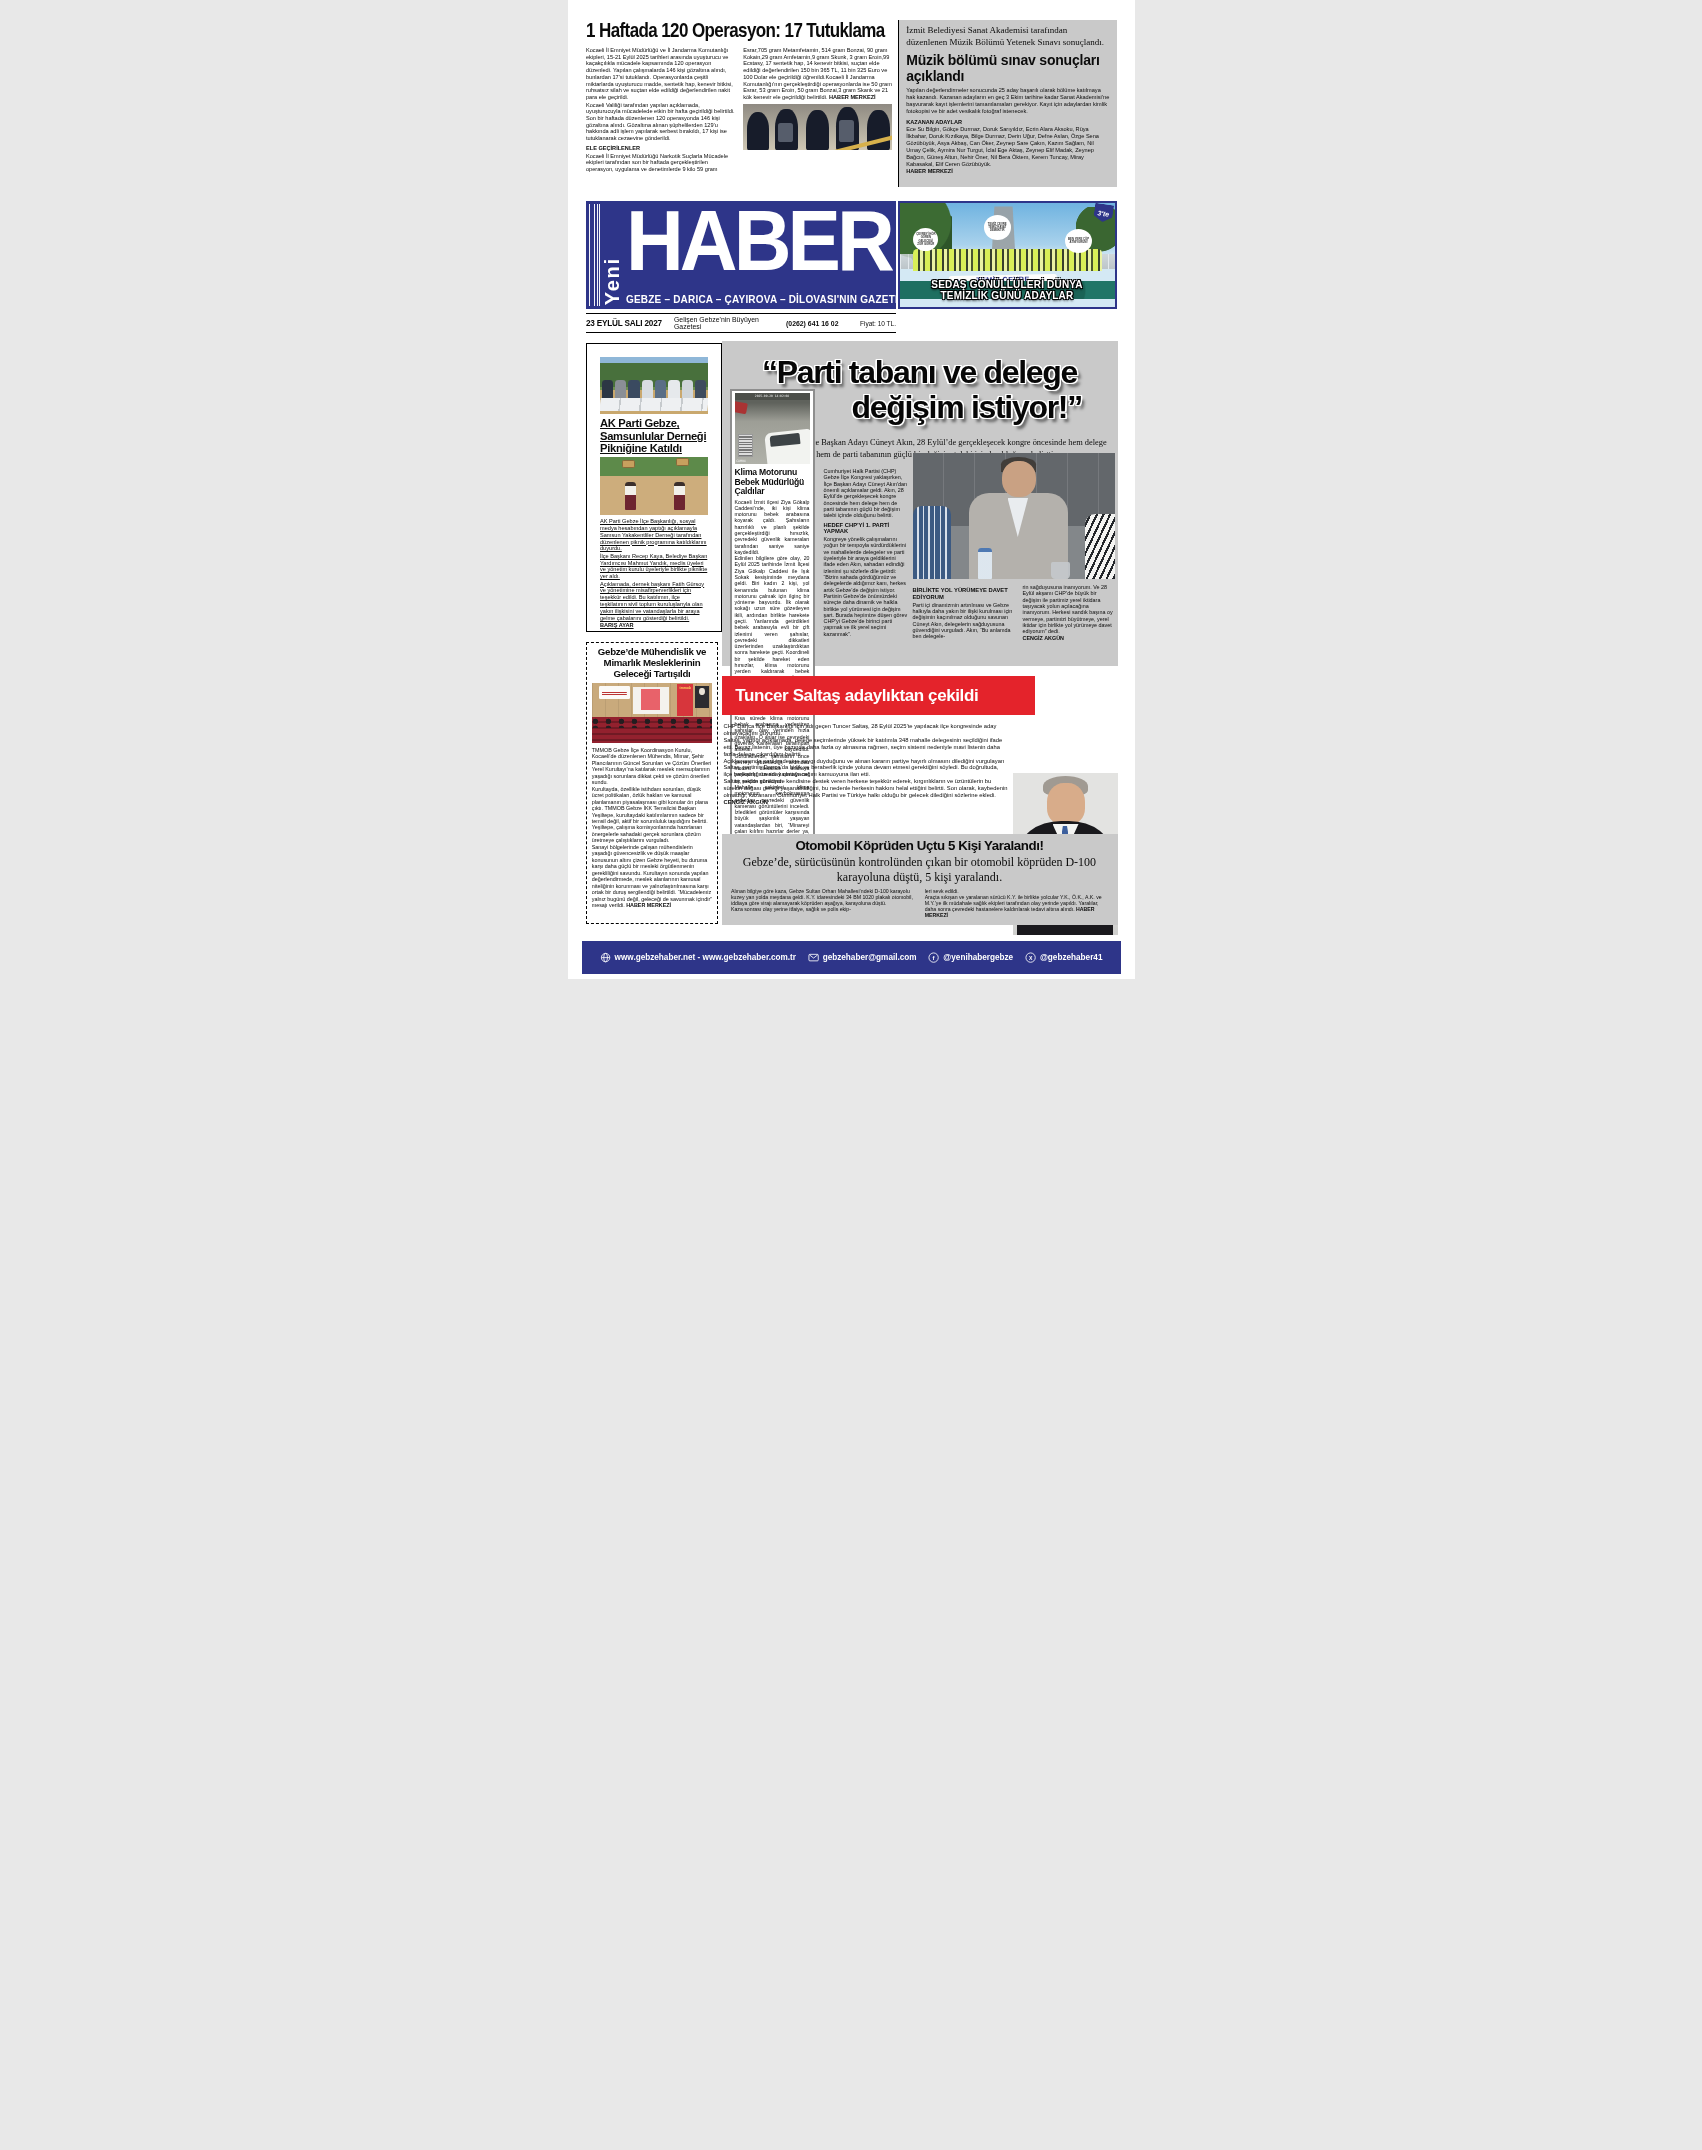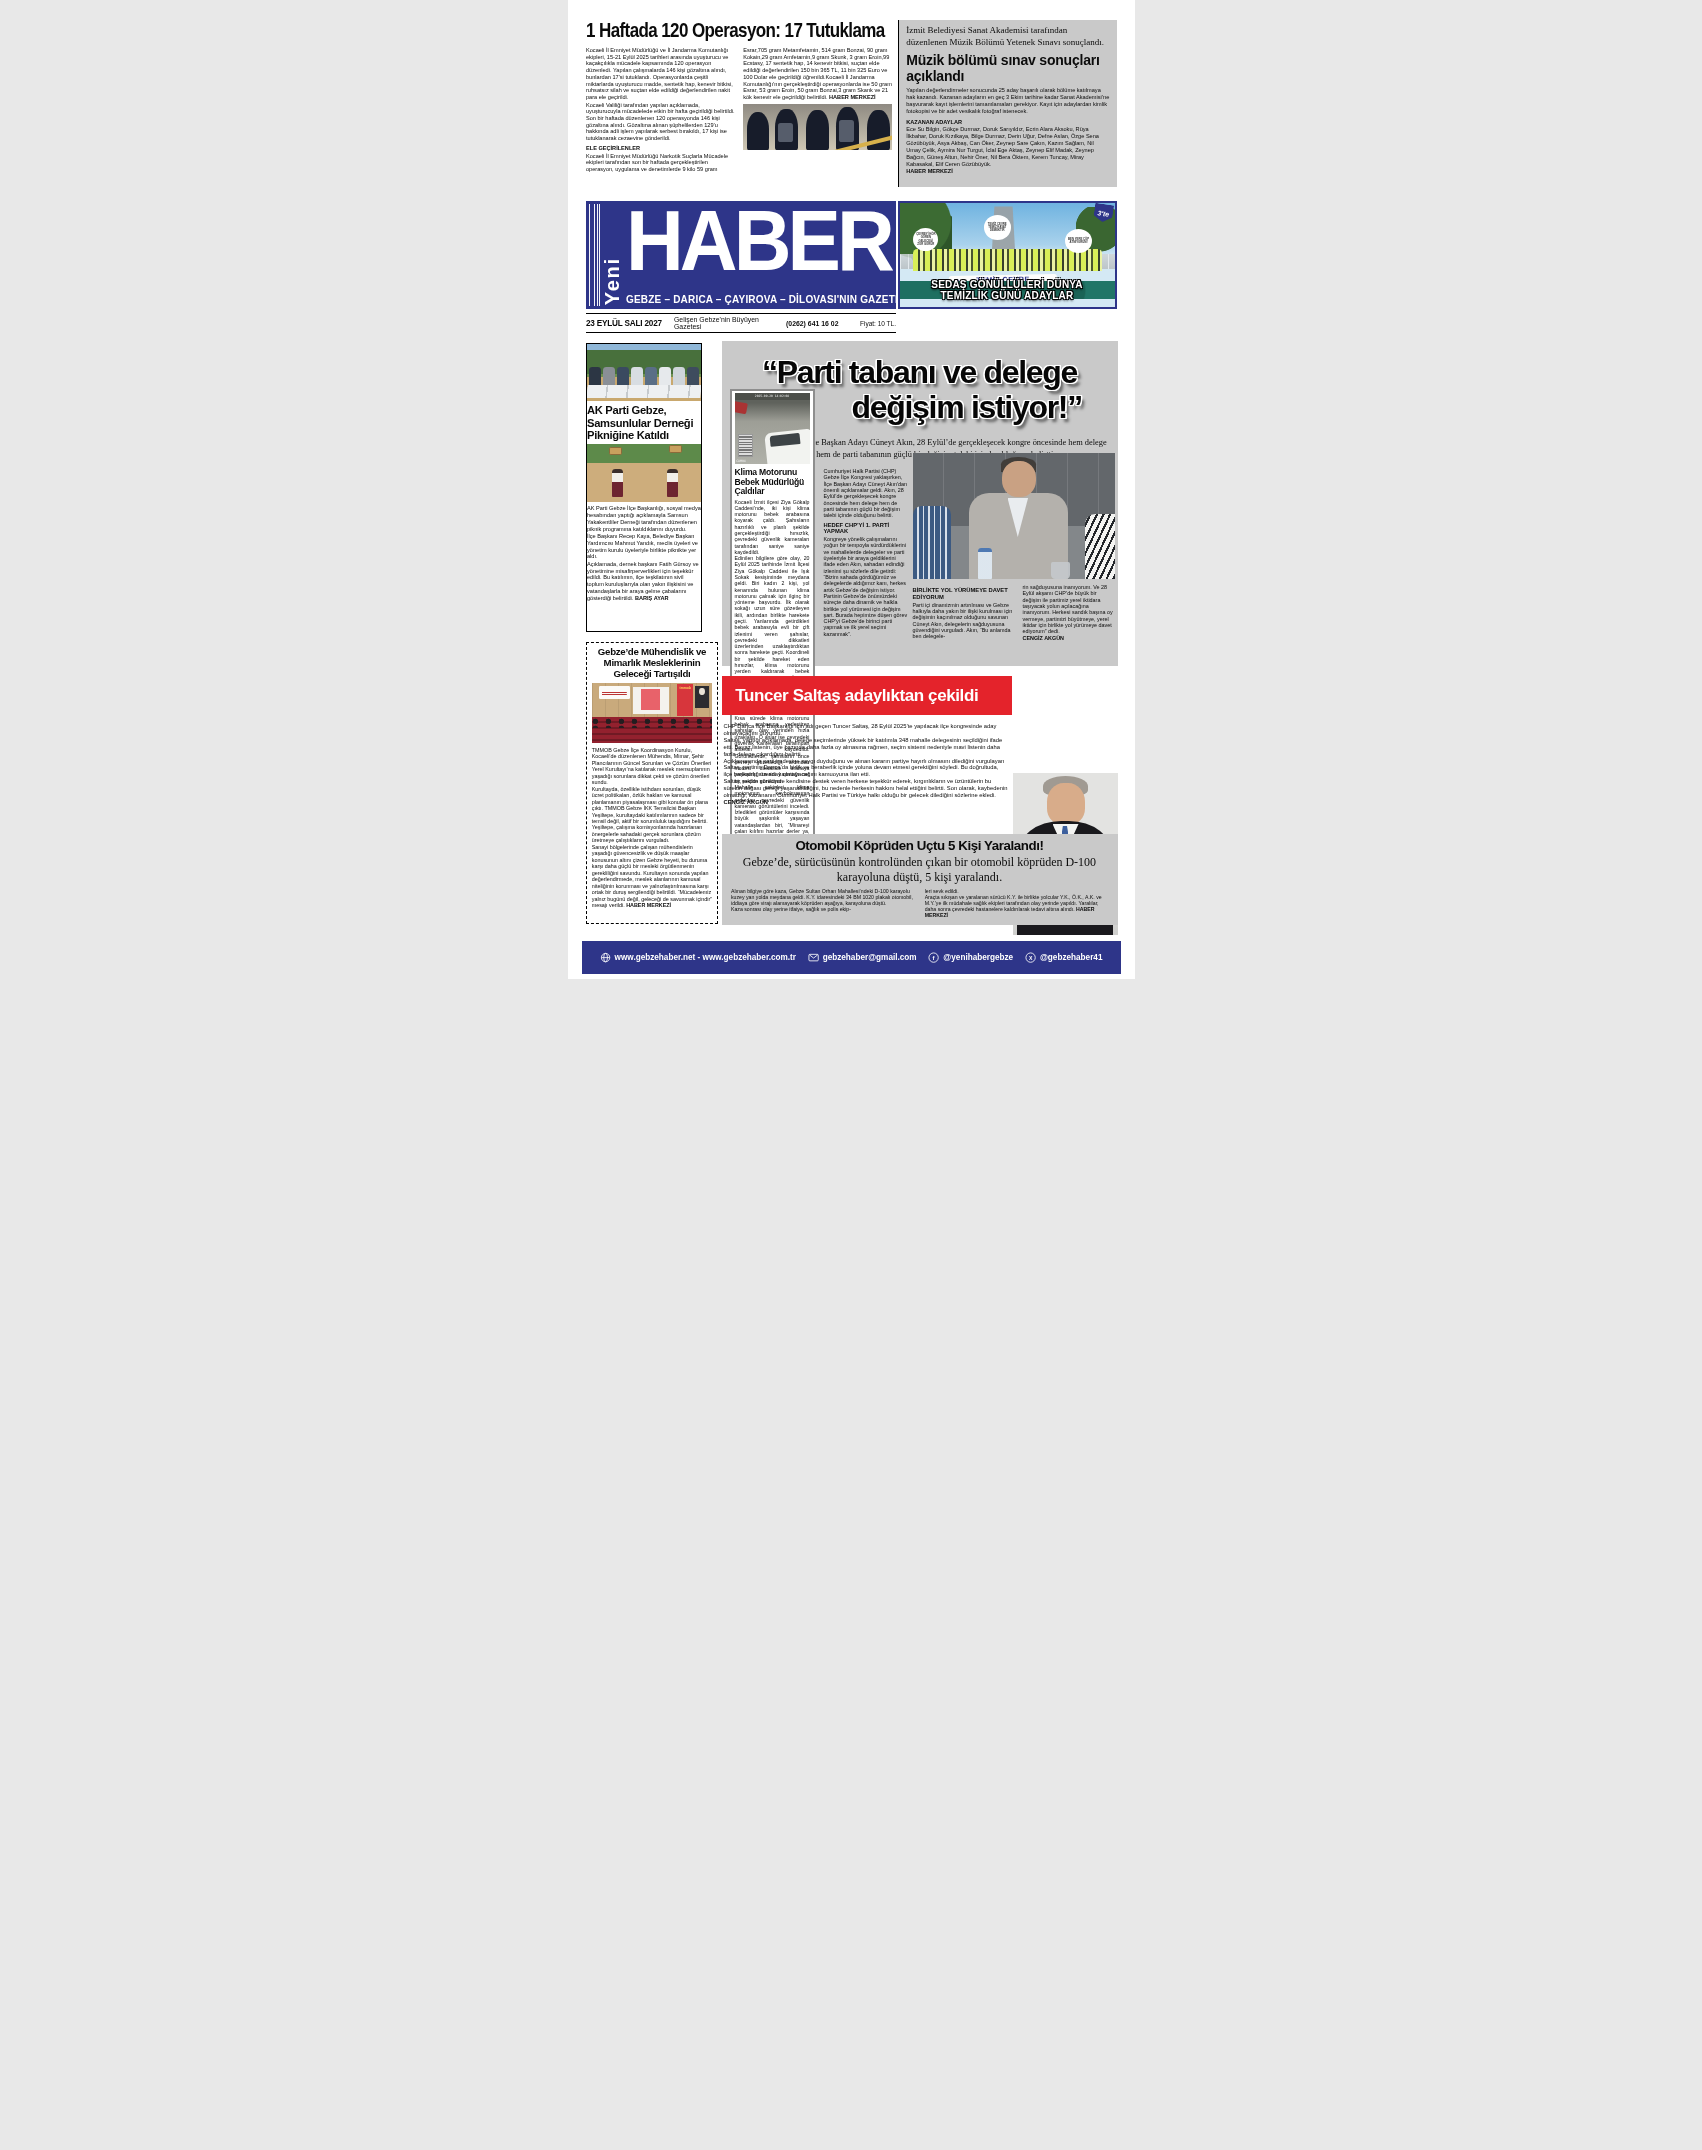--- a/index.html
+++ b/index.html
@@ -94,21 +94,21 @@
 
   
   #date-bar { left:18.5px; top:313px; width:310px; height:20px; border-top:1.7px solid #000; border-bottom:1.7px solid #000;
     display:flex; align-items:center; }
   #date-bar .d-date { font-size:8.2px; font-weight:800; letter-spacing:-0.2px; width:88px; }
   #date-bar .d-slogan { font-size:6.9px; width:112px; }
   #date-bar .d-phone { font-size:6.9px; font-weight:800; width:65px; }
   #date-bar .d-price { font-size:6.5px; text-align:right; flex:1; }
 
   
-  #ak-box { left:18.5px; top:343px; width:116px; height:289px; border:1.7px solid #000; padding:0; }
+  #ak-box { left:18.5px; top:343px; width:136px; height:289px; border:1.7px solid #000; padding:13px;text-decoration:underline; }
   #ak-photo1 { height:57px; background:linear-gradient(180deg,#8fb7d8 0 10%, #48703c 10% 52%, #6f9150 52% 58%, #c9a86e 58% 100%); }
   .person-row { position:absolute; left:1.7px; right:1.7px; bottom:14.6px; height:19px; display:flex; gap:2.2px; justify-content:center; }
   .person-row span { flex:1; border-radius:3.4px 3.4px 0 0; }
   .table-strip { position:absolute; left:0; right:0; bottom:2.6px; height:13px;
     background:repeating-linear-gradient(90deg,#eef0f2 0 19px, #c6cacd 19px 20.6px); transform:skewX(-6deg); }
   #ak-box h3 { font-size:11.2px; line-height:1.1; font-weight:800; letter-spacing:-0.3px; margin:3.4px 0 2.6px; }
   #ak-photo2 { height:58px; background:linear-gradient(180deg,#5d8a4a 0 32%, #cdad7c 32% 100%); margin-bottom:3px; }
   .dancer { position:absolute; bottom:5.2px; width:11.2px; height:27.5px;
     background:linear-gradient(180deg,#3b2f2c 0 14%, #f2f0ea 14% 45%, #6d2430 45% 100%); border-radius:3.4px 3.4px 0.9px 0.9px; }
   .drum { position:absolute; width:13px; height:8.6px; background:#c8a05e; border-radius:1.7px; border:0.9px solid #8a6a3a; }
@@ -169,21 +169,21 @@
   #cctv-redcar { position:absolute; left:-2.6px; top:8.6px; width:14.6px; height:11.2px; background:#a33; border-radius:1.7px; transform:rotate(10deg); }
   #cctv-grate { position:absolute; left:3.4px; bottom:7.7px; width:15.5px; height:22.4px;
     background:repeating-linear-gradient(180deg,#ddd 0 1.3px, #777 1.3px 2.6px); border:0.9px solid #999; }
   #cctv-car { position:absolute; right:-3.4px; bottom:-2.6px; width:47px; height:36px; background:#f2f3f0; border-radius:6.9px 4.3px 1.7px 1.7px; transform:rotate(-6deg); }
   #cctv-car::before { content:""; position:absolute; left:5.2px; top:2.6px; width:30px; height:11.2px; background:#3d4346; border-radius:3.4px 1.7px 0.9px 0.9px; }
   #klima-box h3 { font-size:8.6px; line-height:1.1; font-weight:800; letter-spacing:-0.2px; margin:3.9px 0 2.2px; }
   #klima-box p { font-size:5.2px; line-height:1.21; text-align:justify; letter-spacing:0.04px; }
   #klima-box .subhead-sm { font-size:5.4px; margin:2.6px 0 0.4px; }
 
   
-  #saltas-banner { left:154px; top:676px; width:290px; height:39px; background:#e4232b; display:flex; align-items:center; }
+  #saltas-banner { left:154px; top:676px; width:313px; height:39px; background:#e4232b; display:flex; align-items:center; }
   #saltas-banner h2 { color:#fff; font-size:17px; font-weight:800; letter-spacing:-0.4px; padding-left:13.8px; white-space:nowrap; }
   #saltas-photo { left:445px; top:665px; width:105px; height:162px; background:linear-gradient(180deg,#e3e3e1 0 55%, #cfcfcd 100%); }
   #sal-hair { position:absolute; left:30px; top:2.6px; width:45px; height:20px; background:#a09a92; border-radius:50% 50% 30% 30%; }
   #sal-face { position:absolute; left:34px; top:10.3px; width:38px; height:42px; background:#d8ac8a; border-radius:44% 44% 40% 40%; }
   #sal-suit { position:absolute; left:4.3px; top:48px; width:96px; height:114px; background:#1a191d; border-radius:46% 46% 0 0/30% 30% 0 0; }
   #sal-shirt { position:absolute; left:40px; top:51px; width:26px; height:52px; background:#f4f4f2; clip-path:polygon(0 0,100% 0,50% 55%,50% 55%); }
   #sal-tie { position:absolute; left:49px; top:53px; width:6.9px; height:56px; background:#3c5f9d; clip-path:polygon(20% 0,80% 0,100% 15%,50% 100%,0 15%); }
   #saltas-body { left:156px; top:723px; width:285px; font-size:5.8px; line-height:1.17; }
   #saltas-body p { margin-bottom:0.4px; }
 

